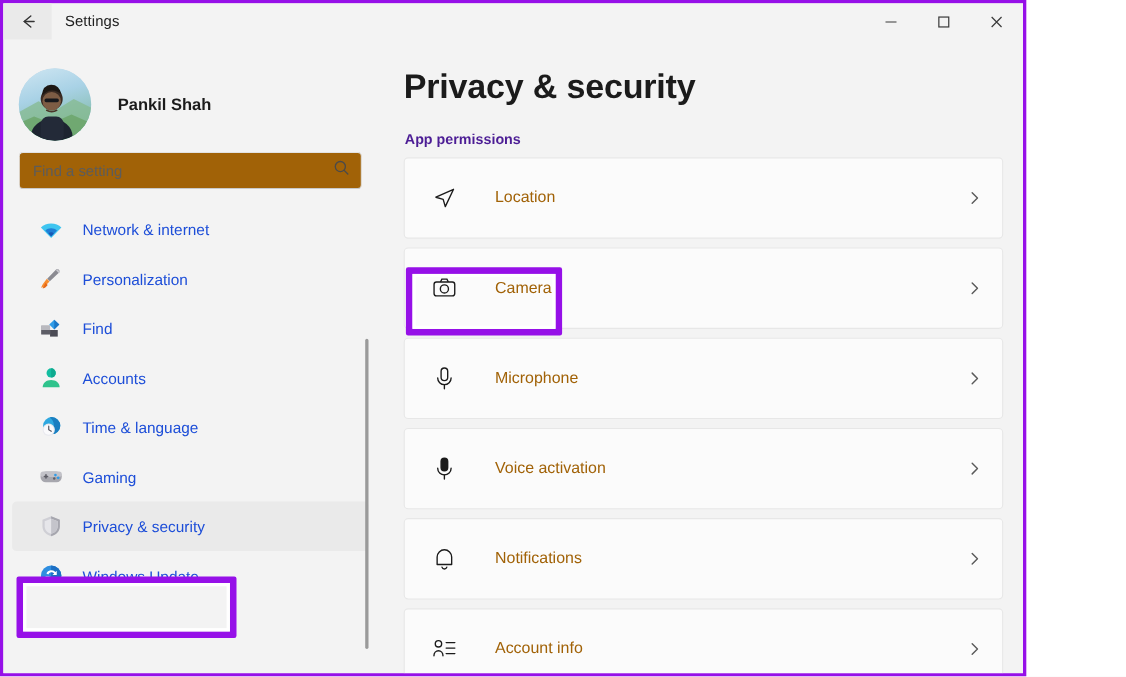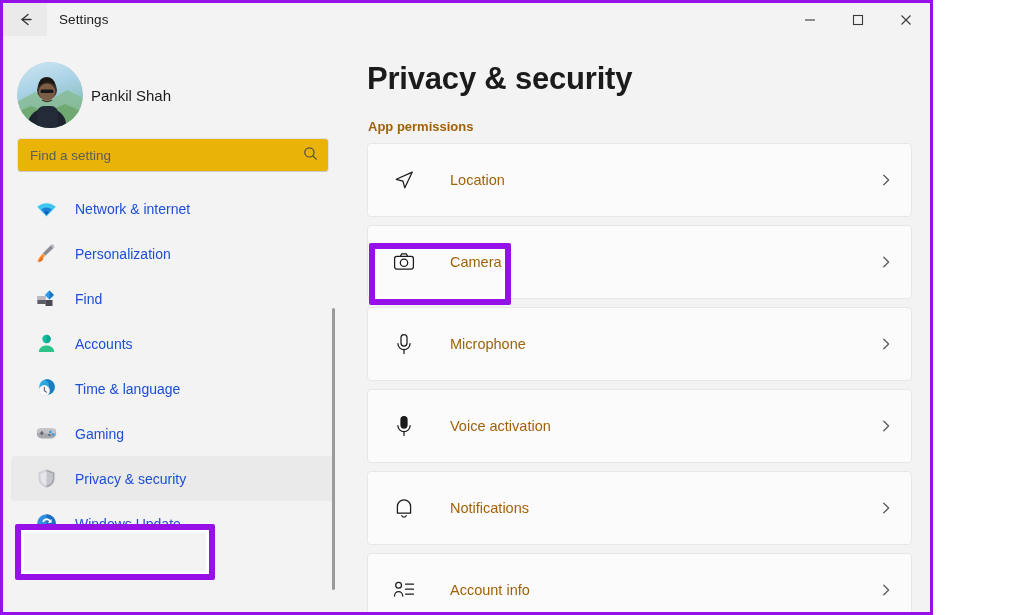--- a/index.html
+++ b/index.html
@@ -76,30 +76,30 @@
   }
   .avatar {
     width: 66px; height: 66px;
     border-radius: 50%;
     overflow: hidden;
     flex: none;
     background: #bcd8e8;
     position: relative;
   }
   .profile-name {
-    margin-left: 8px;
+    margin-left: 24px;
     font-size: 15px;
-    font-weight: normal;
+    font-weight: bold;
     color: #1b1b1b;
   }
 
   .searchbox {
     margin: 6px 14px 0 14px;
     height: 34px;
-    background: #eab308;
+    background: #a16207;
     border: 1px solid #e2e2e2;
     border-bottom: 1px solid #c9c9c9;
     border-radius: 4px;
     display: flex;
     align-items: center;
     padding: 0 10px 0 12px;
     cursor: text;
   }
   .searchbox input {
     flex: 1;
@@ -161,21 +161,21 @@
   .page-title {
     font-size: 31px;
     font-weight: bold;
     color: #1b1b1b;
     padding: 25px 0 0 24px;
     letter-spacing: -.2px;
   }
   .section-label {
     font-size: 13px;
     font-weight: bold;
-    color: #a16207;
+    color: #4c1d95;
     padding: 22px 0 0 25px;
   }
   .cards {
     padding: 9px 18px 0 24px;
   }
   .card {
     background: #fbfbfb;
     border: 1px solid #e7e7e7;
     border-radius: 4px;
     height: 74px;

